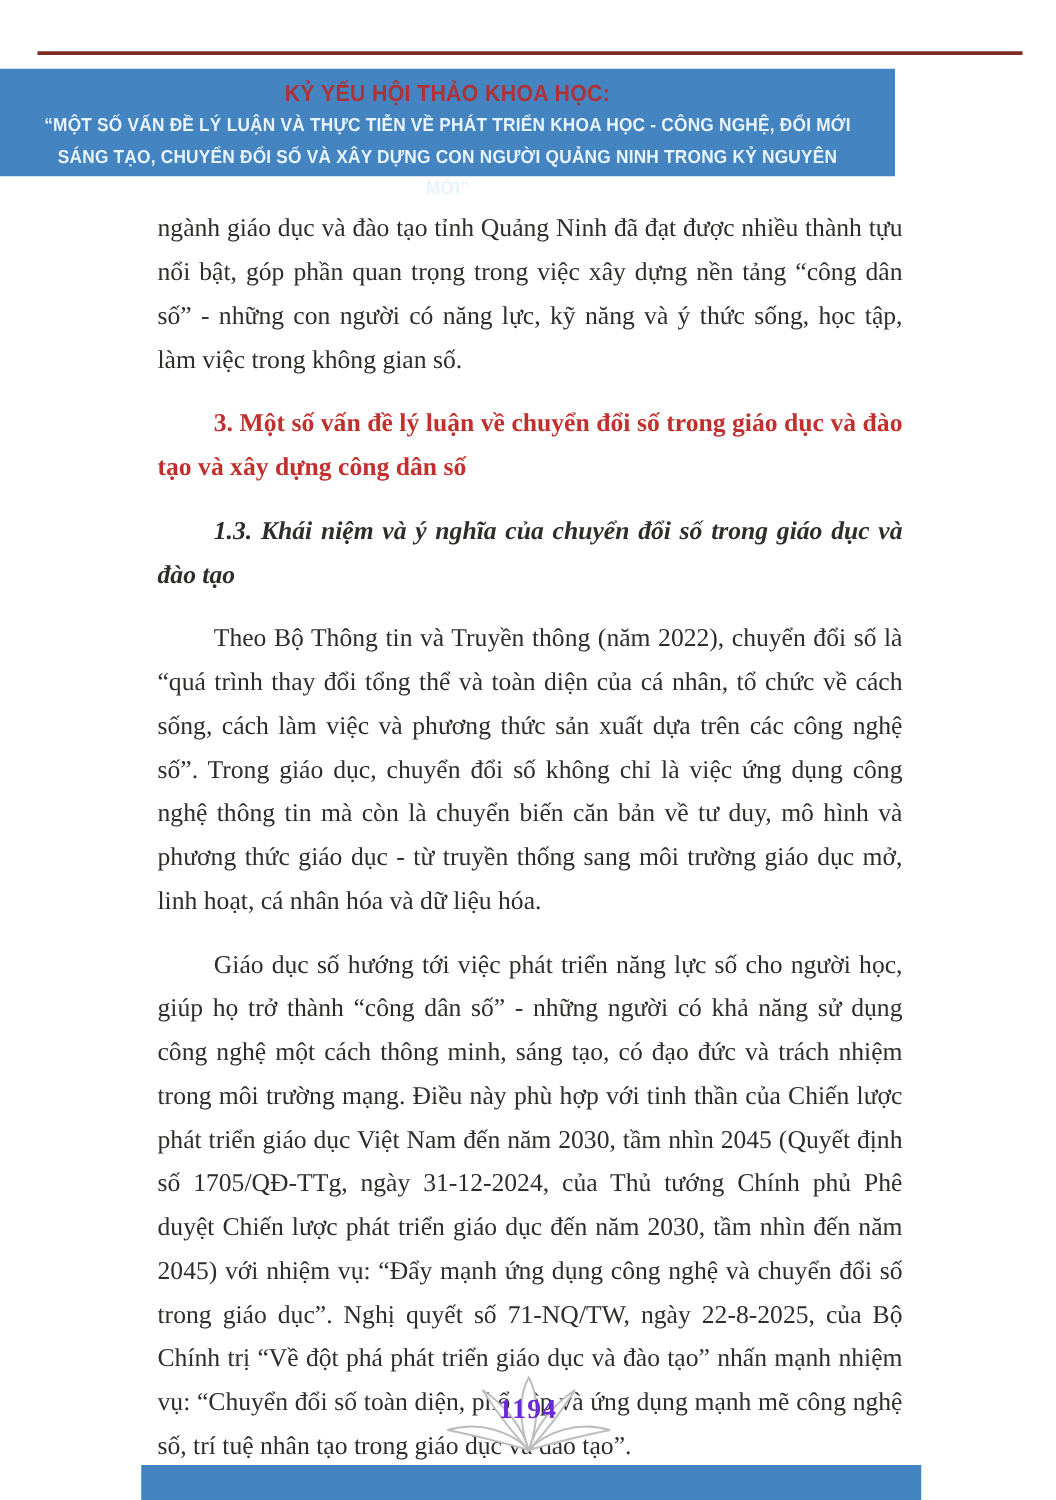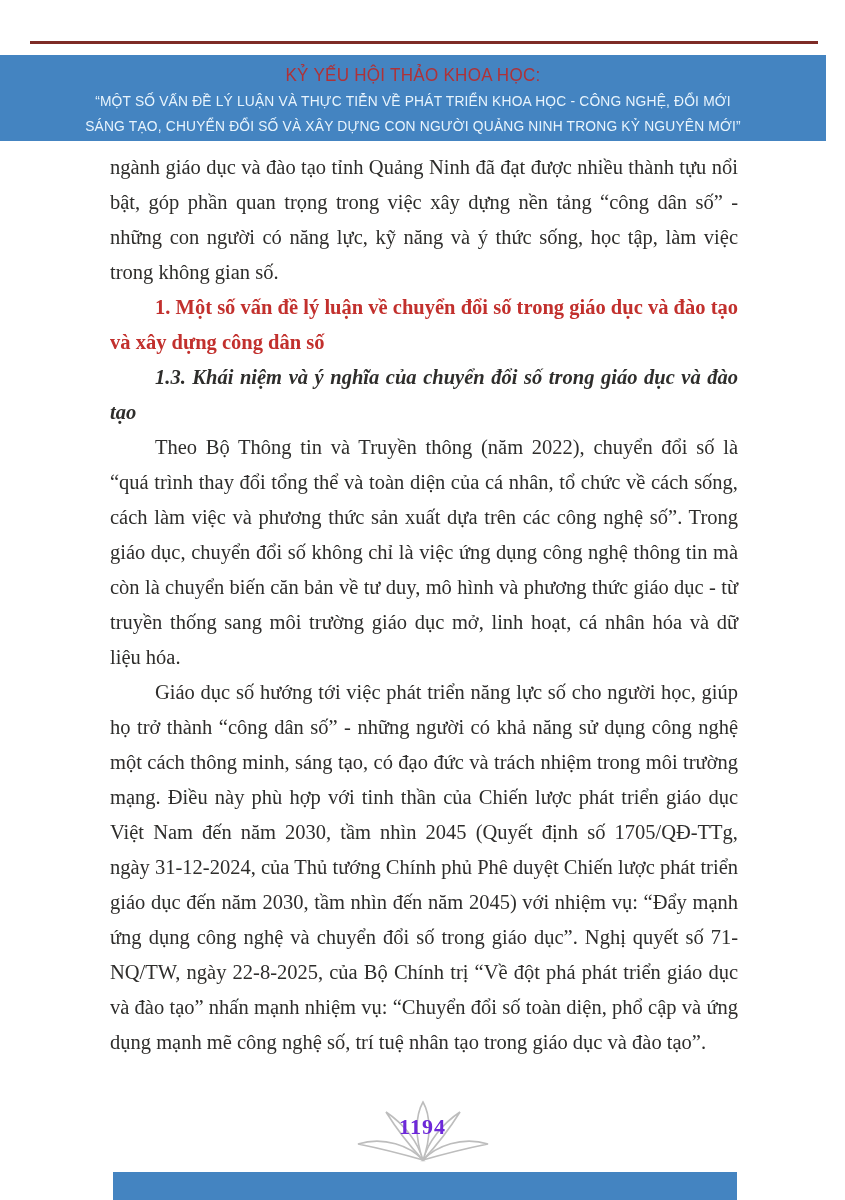--- a/index.html
+++ b/index.html
@@ -10,25 +10,25 @@
     overflow:hidden;
     font-family:"Liberation Serif", serif;
   }
   
   .top-rule{
     position:absolute;top:41px;left:30px;right:27px;height:3px;
     background:#7e2b26;
   }
   
   .band{
-    position:absolute;top:55px;left:0;width:826px;height:86px;
+    position:absolute;top:55px;left:0;width:716px;height:86px;
     background:#4484c1;
     text-align:center;
     font-family:"Liberation Sans", sans-serif;
-    font-weight:normal;
+    font-weight:bold;
   }
   .band-title{
     margin-top:7px;
     font-size:18.5px;line-height:26px;
     color:#ae3238;
     letter-spacing:.3px;
     transform:scaleX(.92);
   }
   .band-sub{
     font-size:15px;line-height:25px;
@@ -36,21 +36,21 @@
     letter-spacing:.2px;
     transform:scaleX(.92);
   }
   
   .content{
     position:absolute;top:150px;left:110px;right:107px;
     color:#2e2d2b;
     font-size:20.5px;line-height:35px;
     text-align:justify;
   }
-  .content p{margin:0;text-indent:45px;}
+  .content p{margin:16px;text-indent:45px;}
   .content p.cont{text-indent:0;}
   .content p.h-red{
     color:#c2302d;font-weight:bold;
   }
   .content p.h-bi{
     font-weight:bold;font-style:italic;
   }
   
   .footer-ornament{
     position:absolute;left:50%;top:1100px;transform:translateX(-50%);
@@ -78,21 +78,21 @@
   <div class="top-rule"></div>
 
   <header class="band">
     <div class="band-title">KỶ YẾU HỘI THẢO KHOA HỌC:</div>
     <div class="band-sub">“MỘT SỐ VẤN ĐỀ LÝ LUẬN VÀ THỰC TIỄN VỀ PHÁT TRIỂN KHOA HỌC - CÔNG NGHỆ, ĐỔI MỚI</div>
     <div class="band-sub">SÁNG TẠO, CHUYỂN ĐỔI SỐ VÀ XÂY DỰNG CON NGƯỜI QUẢNG NINH TRONG KỶ NGUYÊN MỚI”</div>
   </header>
 
   <main class="content">
     <p class="cont">ngành giáo dục và đào tạo tỉnh Quảng Ninh đã đạt được nhiều thành tựu nổi bật, góp phần quan trọng trong việc xây dựng nền tảng “công dân số” - những con người có năng lực, kỹ năng và ý thức sống, học tập, làm việc trong không gian số.</p>
-    <p class="h-red">1. Một số vấn đề lý luận về chuyển đổi số trong giáo dục và đào tạo và xây dựng công dân số</p>
+    <p class="h-red">3. Một số vấn đề lý luận về chuyển đổi số trong giáo dục và đào tạo và xây dựng công dân số</p>
     <p class="h-bi">1.3. Khái niệm và ý nghĩa của chuyển đổi số trong giáo dục và đào tạo</p>
     <p class="norm">Theo Bộ Thông tin và Truyền thông (năm 2022), chuyển đổi số là “quá trình thay đổi tổng thể và toàn diện của cá nhân, tổ chức về cách sống, cách làm việc và phương thức sản xuất dựa trên các công nghệ số”. Trong giáo dục, chuyển đổi số không chỉ là việc ứng dụng công nghệ thông tin mà còn là chuyển biến căn bản về tư duy, mô hình và phương thức giáo dục - từ truyền thống sang môi trường giáo dục mở, linh hoạt, cá nhân hóa và dữ liệu hóa.</p>
     <p class="norm">Giáo dục số hướng tới việc phát triển năng lực số cho người học, giúp họ trở thành “công dân số” - những người có khả năng sử dụng công nghệ một cách thông minh, sáng tạo, có đạo đức và trách nhiệm trong môi trường mạng. Điều này phù hợp với tinh thần của Chiến lược phát triển giáo dục Việt Nam đến năm 2030, tầm nhìn 2045 (Quyết định số 1705/QĐ-TTg, ngày 31-12-2024, của Thủ tướng Chính phủ Phê duyệt Chiến lược phát triển giáo dục đến năm 2030, tầm nhìn đến năm 2045) với nhiệm vụ: “Đẩy mạnh ứng dụng công nghệ và chuyển đổi số trong giáo dục”. Nghị quyết số 71-NQ/TW, ngày 22-8-2025, của Bộ Chính trị “Về đột phá phát triển giáo dục và đào tạo” nhấn mạnh nhiệm vụ: “Chuyển đổi số toàn diện, phổ cập và ứng dụng mạnh mẽ công nghệ số, trí tuệ nhân tạo trong giáo dục và đào tạo”.</p>
   </main>
 
   <div class="footer-ornament">
     <svg width="150" height="62" viewBox="0 0 150 62" fill="#ffffff" stroke="#bdbdbd" stroke-width="1.6">
       <path d="M75,60 C54,54 30,48 10,44 C36,36 62,46 75,60 Z"></path>
       <path d="M75,60 C96,54 120,48 140,44 C114,36 88,46 75,60 Z"></path>
       <path d="M75,60 C60,44 48,28 38,12 C56,24 70,42 75,60 Z"></path>

